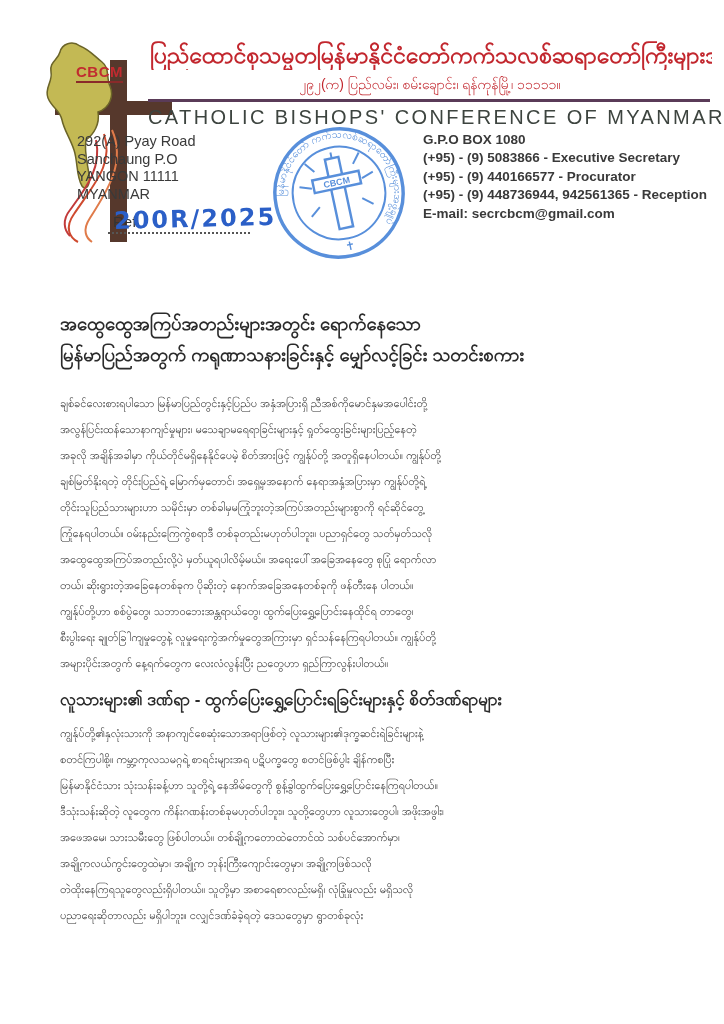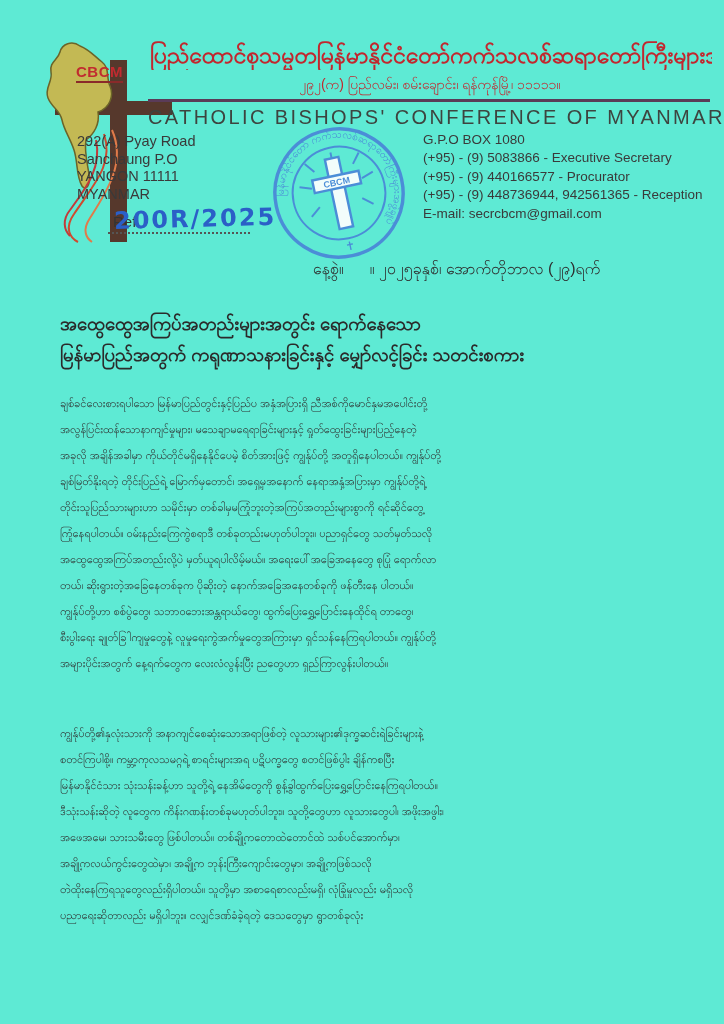--- a/index.html
+++ b/index.html
@@ -1,18 +1,18 @@
 <!DOCTYPE html>
 <html><head>
 <meta charset="utf-8">
 <style>
   html,body{margin:0;padding:0;background:#e8e8e8;}
   .page{
     position:relative;width:724px;height:1024px;margin:0 auto;
-    background:#5eead4;overflow:hidden;
+    background:#ffffff;overflow:hidden;
     font-family:"Liberation Sans", sans-serif;color:#333;
   }
   
   .logo{position:absolute;left:34px;top:34px;width:152px;height:212px;}
   .logo svg{position:absolute;left:0;top:0;}
   .logo-acronym{
     position:absolute;left:42px;top:29px;
     font-size:15px;font-weight:bold;color:#c12b30;
     border-bottom:2.5px solid #8a2a2a;padding-bottom:1px;letter-spacing:.5px;
   }
@@ -33,21 +33,21 @@
     position:absolute;left:148px;top:106px;width:562px;text-align:center;
     font-size:20px;letter-spacing:2.4px;color:#3d443f;font-weight:500;
     white-space:nowrap;
   }
   .address-block{
     position:absolute;left:77px;top:133px;
     font-size:14.5px;line-height:17.5px;color:#3a3a3a;white-space:pre-line;
   }
   .contact-block{
     position:absolute;left:423px;top:131px;
-    font-size:13.5px;line-height:18.4px;color:#3a3a3a;white-space:pre-line;
+    font-size:13.5px;line-height:18.4px;color:#3a3a3a;white-space:pre-line;font-weight:bold;
   }
   
   .stamp{
     position:absolute;left:270px;top:124px;width:138px;height:138px;
     transform:rotate(-12deg);opacity:.92;
   }
   
   .ref-row{position:absolute;left:85px;top:213px;}
   .ref-label{font-size:15px;color:#333;margin-left:28px;}
   .ref-line{
@@ -153,38 +153,36 @@
       <text x="70" y="129" font-size="12" fill="#4a86d8" text-anchor="middle">✝</text>
     </svg>
   </div>
 
   <div class="ref-row">
     <span class="ref-label">Ref</span>
   </div>
   <div class="ref-line"></div>
   <div class="ref-value">200R/2025</div>
 
-  <div class="date-row">
-    <span>နေ့စွဲ။</span><span class="gap"></span><span>။ ၂၀၂၅ခုနှစ်၊ အောက်တိုဘာလ (၂၉)ရက်</span>
-  </div>
 
   <div class="letter-title">အထွေထွေအကြပ်အတည်းများအတွင်း ရောက်နေသော
 မြန်မာပြည်အတွက် ကရုဏာသနားခြင်းနှင့် မျှော်လင့်ခြင်း သတင်းစကား</div>
 
   <div class="para para1">ချစ်ခင်လေးစားရပါသော မြန်မာပြည်တွင်းနှင့်ပြည်ပ အနှံအပြားရှိ ညီအစ်ကိုမောင်နှမအပေါင်းတို့
 အလွန်ပြင်းထန်သောနာကျင်မှုများ၊ မသေချာမရေရာခြင်းများနှင့် ရှုတ်ထွေးခြင်းများပြည့်နေတဲ့
 အခုလို အချိန်အခါမှာ ကိုယ်တိုင်မရှိနေနိုင်ပေမဲ့ စိတ်အားဖြင့် ကျွန်ုပ်တို့ အတူရှိနေပါတယ်။ ကျွန်ုပ်တို့
 ချစ်မြတ်နိုးရတဲ့ တိုင်းပြည်ရဲ့ မြောက်မှတောင်၊ အရှေ့မှအနောက် နေရာအနှံ့အပြားမှာ ကျွန်ုပ်တို့ရဲ့
 တိုင်းသူပြည်သားများဟာ သမိုင်းမှာ တစ်ခါမှမကြုံဘူးတဲ့အကြပ်အတည်းများစွာကို ရင်ဆိုင်တွေ့
 ကြုံနေရပါတယ်။ ဝမ်းနည်းကြေကွဲစရာဒီ တစ်ခုတည်းမဟုတ်ပါဘူး။ ပညာရှင်တွေ သတ်မှတ်သလို
 အထွေထွေအကြပ်အတည်းလို့ပဲ မှတ်ယူရပါလိမ့်မယ်။ အရေးပေါ်အခြေအနေတွေ စုပြုံ ရောက်လာ
 တယ်၊ ဆိုးရွားတဲ့အခြေနေတစ်ခုက ပိုဆိုးတဲ့ နောက်အခြေအနေတစ်ခုကို ဖန်တီးနေ ပါတယ်။
 ကျွန်ုပ်တို့ဟာ စစ်ပွဲတွေ၊ သဘာဝဘေးအန္တရာယ်တွေ၊ ထွက်ပြေးရွှေ့ပြောင်းနေထိုင်ရ တာတွေ၊
 စီးပွါးရေး ချုတ်ခြါကျမှုတွေနဲ့ လူမှုရေးကွဲအက်မှုတွေအကြားမှာ ရှင်သန်နေကြရပါတယ်။ ကျွန်ုပ်တို့
 အများပိုင်းအတွက် နေ့ရက်တွေက လေးလံလွန်းပြီး ညတွေဟာ ရှည်ကြာလွန်းပါတယ်။</div>
+  <div class="subheading">လူသားများ၏ ဒဏ်ရာ - ထွက်ပြေးရွှေ့ပြောင်းရခြင်းများနှင့် စိတ်ဒဏ်ရာများ</div>
   <div class="para para2">ကျွန်ုပ်တို့၏နှလုံးသားကို အနာကျင်စေဆုံးသောအရာဖြစ်တဲ့ လူသားများ၏ဒုက္ခဆင်းရဲခြင်းများနဲ့
 စတင်ကြပါစို့။ ကမ္ဘာ့ကုလသမဂ္ဂရဲ့ စာရင်းများအရ ပဋိပက္ခတွေ စတင်ဖြစ်ပွါး ချိန်ကစပြီး
 မြန်မာနိုင်ငံသား သုံးသန်းခန့်ဟာ သူတို့ရဲ့ နေအိမ်တွေကို စွန့်ခွါထွက်ပြေးရွှေ့ပြောင်းနေကြရပါတယ်။
 ဒီသုံးသန်းဆိုတဲ့ လူတွေက ကိန်းဂဏန်းတစ်ခုမဟုတ်ပါဘူး။ သူတို့တွေဟာ လူသားတွေပါ၊ အဖိုးအဖွါး၊
 အဖေအမေ၊ သားသမီးတွေ ဖြစ်ပါတယ်။ တစ်ချို့ကတောထဲတောင်ထဲ သစ်ပင်အောက်မှာ၊
 အချို့ကလယ်ကွင်းတွေထဲမှာ၊ အချို့က ဘုန်းကြီးကျောင်းတွေမှာ၊ အချို့ကဖြစ်သလို
 တဲထိုးနေကြရသူတွေလည်းရှိပါတယ်။ သူတို့မှာ အစာရေစာလည်းမရှိ၊ လုံခြုံမှုလည်း မရှိသလို
 ပညာရေးဆိုတာလည်း မရှိပါဘူး။ ငလျှင်ဒဏ်ခံခဲ့ရတဲ့ ဒေသတွေမှာ ရွာတစ်ခုလုံး</div>
 
 </div>

